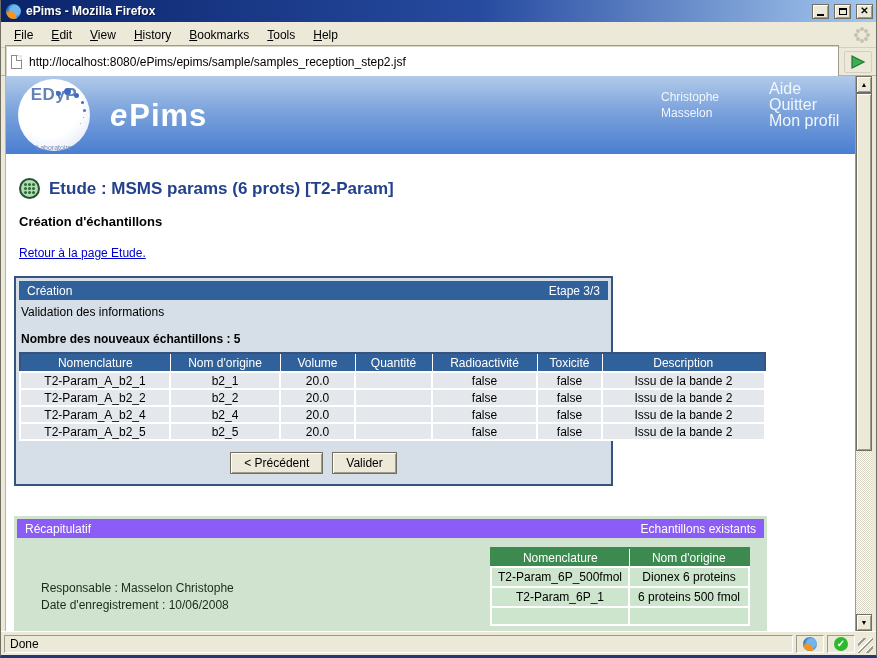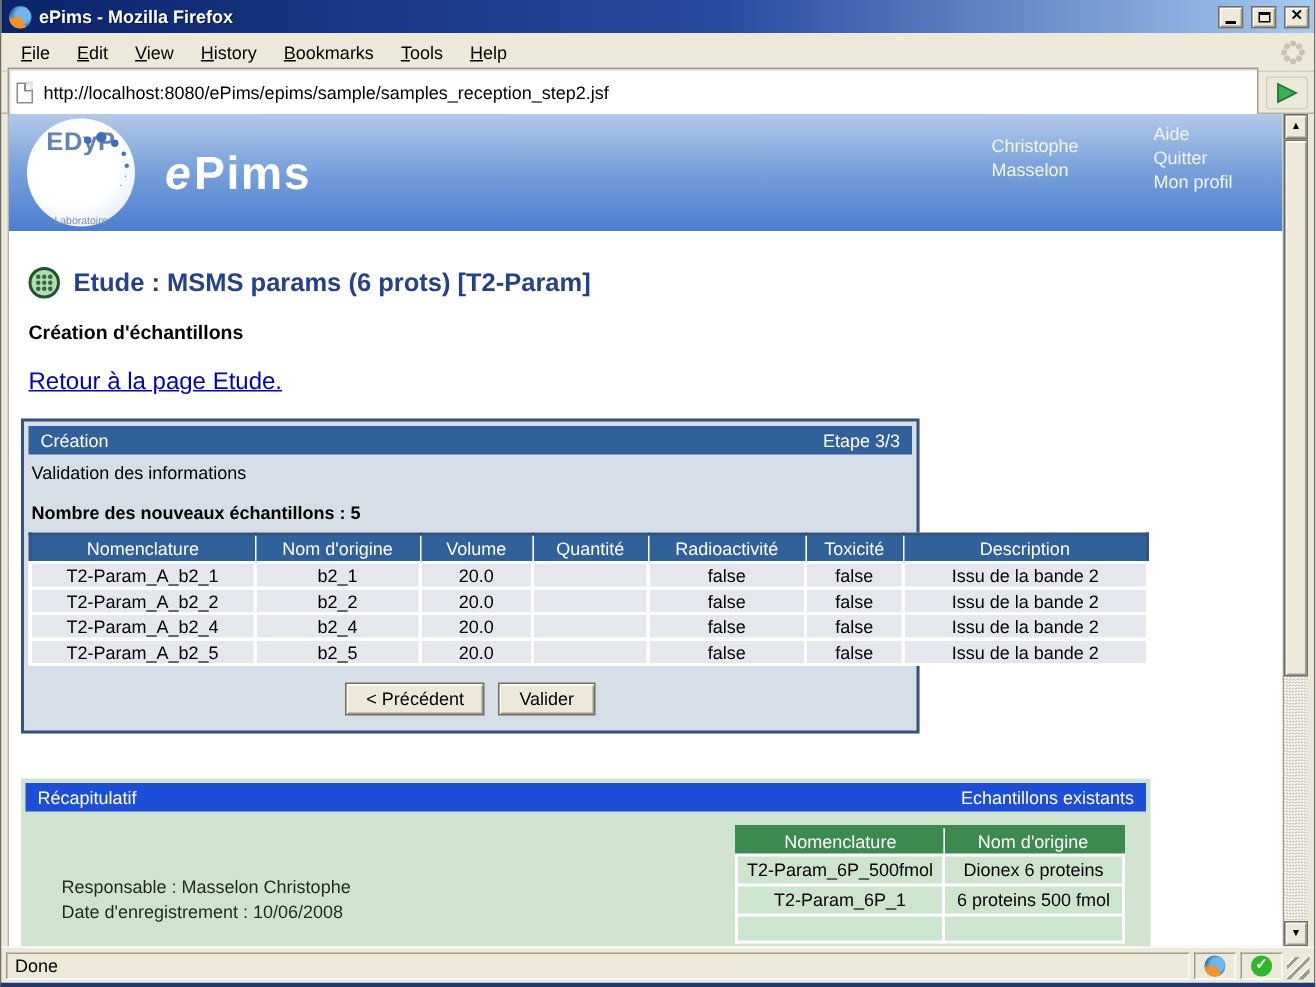--- a/index.html
+++ b/index.html
@@ -121,39 +121,39 @@
     box-shadow: 9px -2px 0 1px #3f6cc0, 18px 2px 0 0 #3f6cc0, 24px 9px 0 -1px #3f6cc0,
                 26px 17px 0 -1px #4f7ac8, 25px 24px 0 -2px #6389ce, 22px 30px 0 -2px #7a99d6,
                 17px 34px 0 -2.5px #93acde, 11px 36px 0 -3px #aabfe6;
   }
   .brand { position:absolute; left:104px; top:22px; color:#fff; font-size:31px; display:flex; align-items:baseline; }
   .brand-e { font-style:italic; font-weight:bold; margin-right:2px; }
   .brand-rest { font-weight:bold; letter-spacing:1px; }
   .user-name {
     position:absolute; left:655px; top:13px; color:#f2f6fb; font-size:12px; line-height:16px; width:110px;
   }
-  .header-links { position:absolute; left:763px; top:5px; font-size:12px; line-height:16px; }
+  .header-links { position:absolute; left:763px; top:5px; font-size:16px; line-height:16px; }
   .header-link { display:block; color:#f2f6fb; text-decoration:none; cursor:pointer; }
 
   
   .study-heading { margin:24px 0 0 13px; display:flex; align-items:center; gap:9px; }
   .study-icon {
     width:21px; height:21px; border-radius:50%;
     background:#b2dcb2; border:2px solid #24512e; position:relative; flex:0 0 21px;
   }
   .study-icon::after {
     content:""; position:absolute; left:3px; top:3px; width:3px; height:3px; border-radius:50%;
     background:#2d6b3c;
     box-shadow: 4px 0 0 #2d6b3c, 8px 0 0 #2d6b3c, 0 4px 0 #2d6b3c, 4px 4px 0 #2d6b3c,
                 8px 4px 0 #2d6b3c, 0 8px 0 #2d6b3c, 4px 8px 0 #2d6b3c, 8px 8px 0 #2d6b3c;
   }
   .study-title { font-size:17px; font-weight:bold; color:#24418e; }
 
   .section-title { margin:15px 0 0 13px; font-size:13px; font-weight:bold; color:#000; }
-  .back-link { margin:17px 0 0 13px; display:inline-block; font-size:16px; color:#0000cc; text-decoration:underline; cursor:pointer; }
+  .back-link { margin:17px 0 0 13px; display:inline-block; font-size:12px; color:#0000cc; text-decoration:underline; cursor:pointer; }
 
   
   .creation-panel {
     margin:15px 0 0 8px; width:599px;
     border:2px solid #35537e; background:#d6dee7; padding:3px;
   }
   .panel-titlebar {
     height:19px; background:#31619b; color:#fff; font-size:12px;
     display:flex; justify-content:space-between; align-items:center; padding:0 8px;
   }
@@ -178,21 +178,21 @@
     box-shadow: inset 1px 1px 0 #ffffff, inset -1px -1px 0 #9e9a8d;
     cursor:default;
   }
 
   
   .recap-panel {
     margin:30px 0 0 8px; width:753px; height:220px;
     background:#cfe3cf; padding:3px;
   }
   .recap-titlebar {
-    height:19px; background:#1d4ed8; color:#fff; font-size:12px;
+    height:19px; background:#8b5cf6; color:#fff; font-size:12px;
     display:flex; justify-content:space-between; align-items:center; padding:0 8px;
   }
   .recap-body { display:flex; align-items:flex-start; }
   .recap-info { margin:42px 0 0 24px; font-size:12px; color:#1c2b1c; line-height:17px; }
   table.recap-table {
     margin:9px 14px 0 auto; width:258px;
     border-collapse:collapse; border:2px solid #3d8a50; table-layout:fixed;
   }
   table.recap-table th {
     background:#3d8a50; color:#fff; font-weight:normal; font-size:12px;

